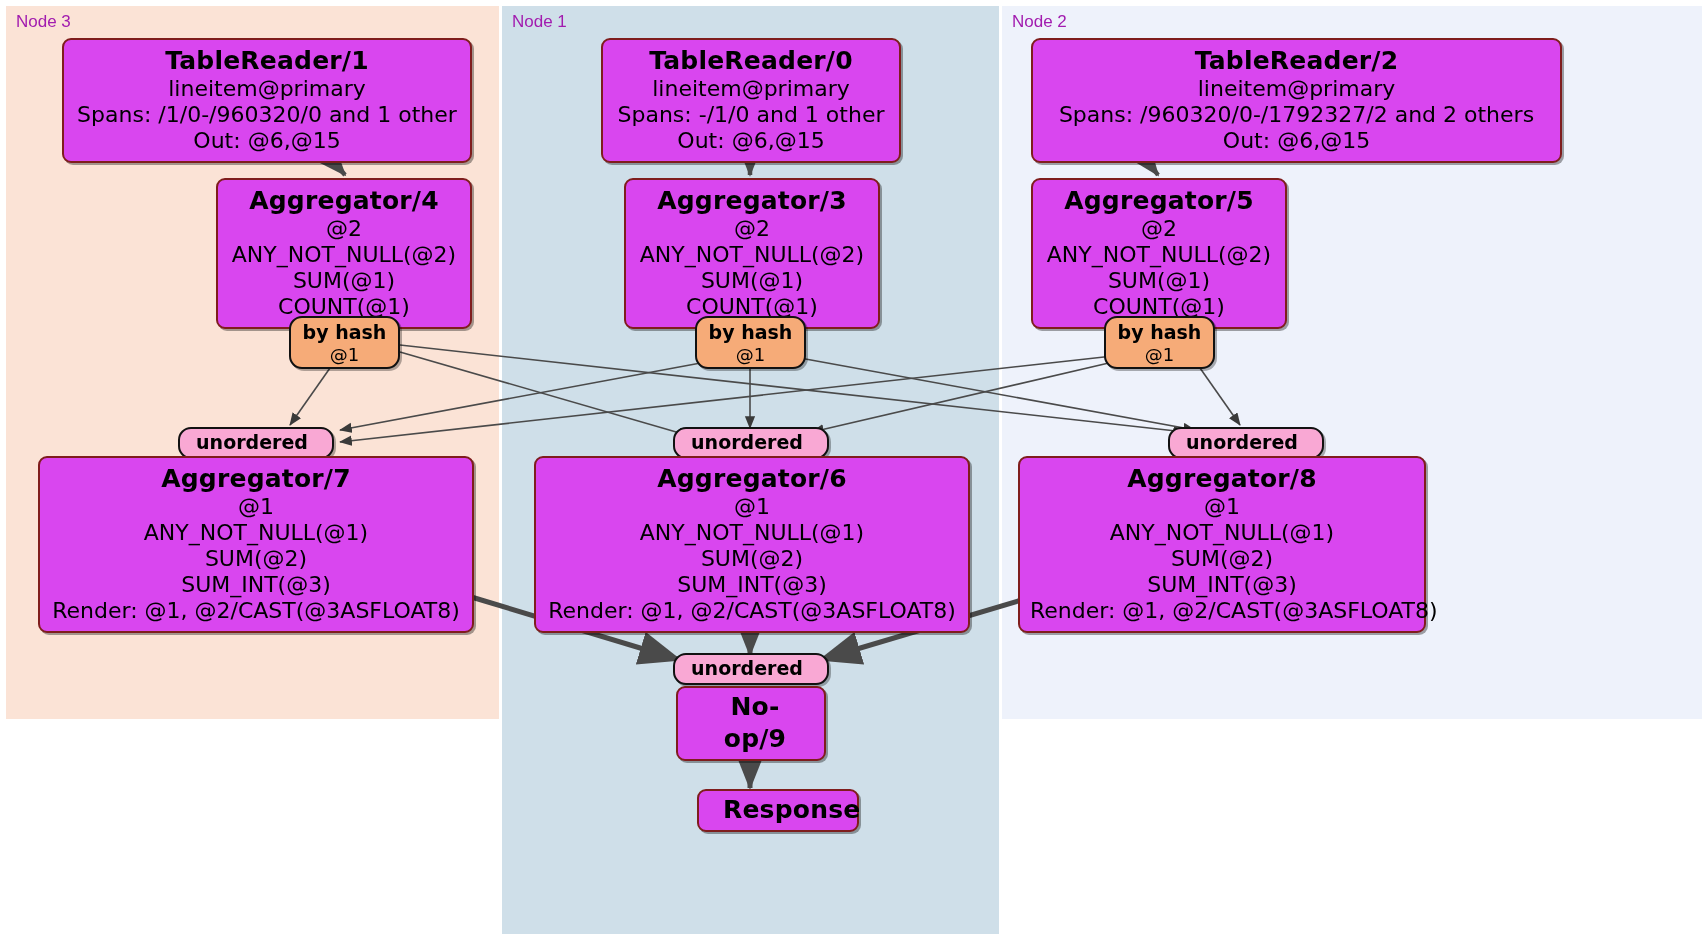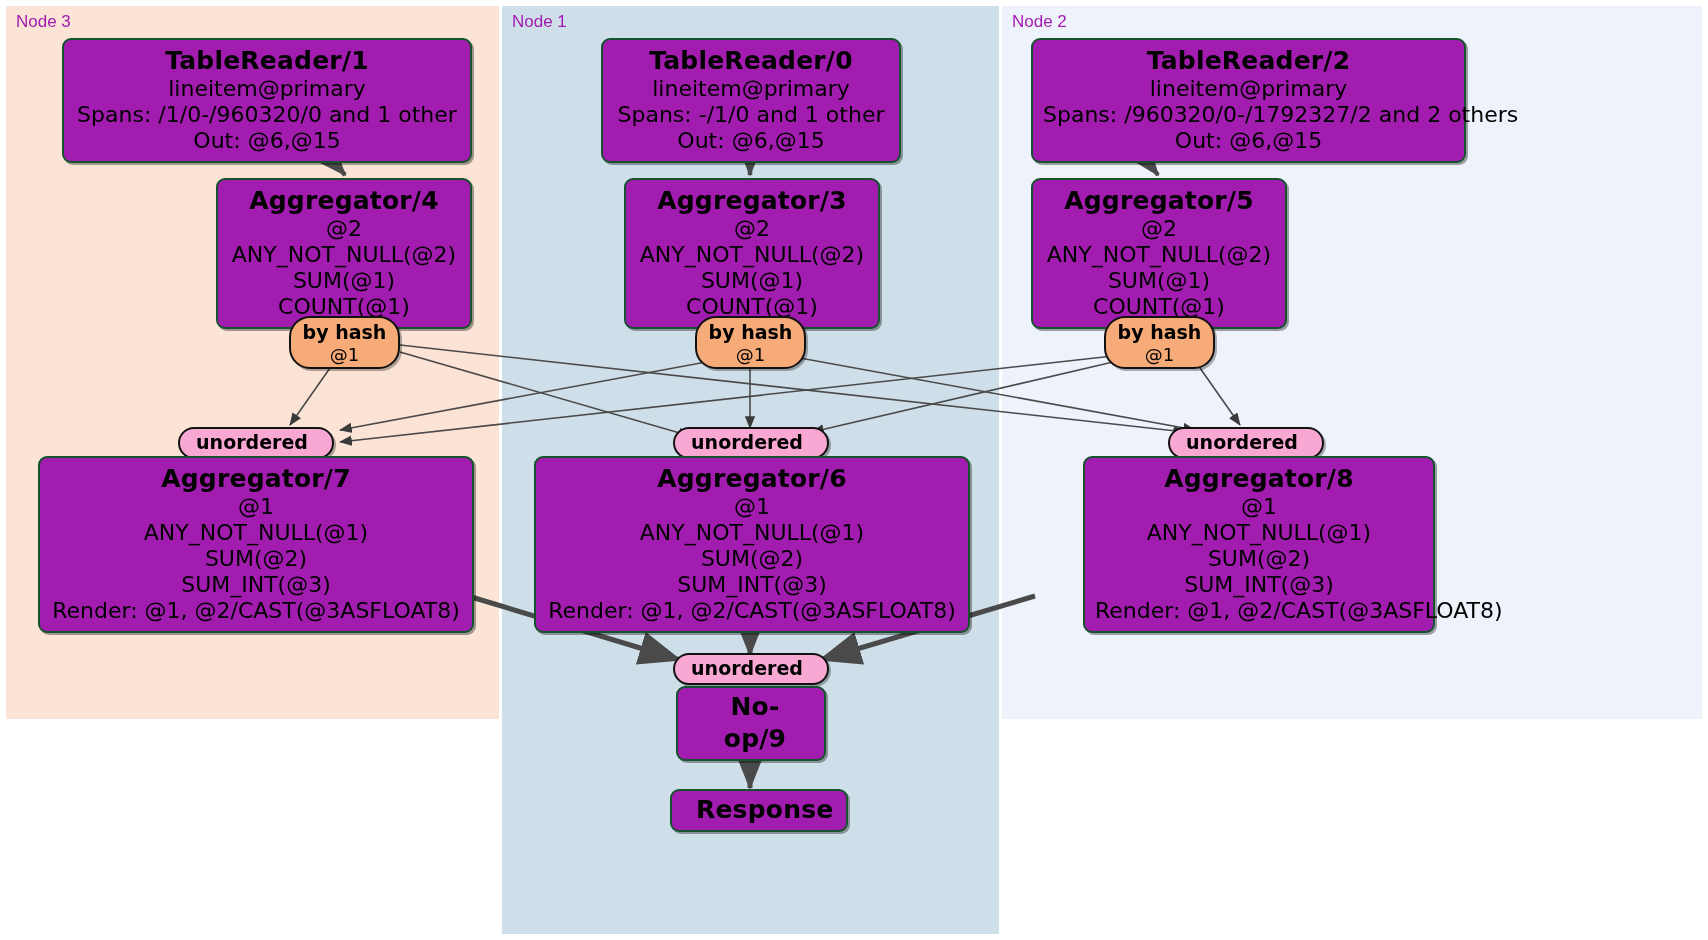--- a/index.html
+++ b/index.html
@@ -7,33 +7,33 @@
        font-family:"DejaVu Sans","Liberation Sans",sans-serif;}
   #stage{position:absolute;left:0;top:0;width:1708px;height:940px;}
 
   .node-panel{position:absolute;box-sizing:border-box;}
   .node-label{position:absolute;left:10px;top:6px;font-size:17px;color:#a21caf;
               font-family:"Liberation Sans","DejaVu Sans",sans-serif;}
 
   svg.edges{position:absolute;left:0;top:0;width:1708px;height:940px;
             pointer-events:none;}
 
-  .proc{position:absolute;box-sizing:border-box;background:#a21caf;
-        border:2px solid #14532d;border-radius:9px;
+  .proc{position:absolute;box-sizing:border-box;background:#d946ef;
+        border:2px solid #7f1d1d;border-radius:9px;
         box-shadow:2px 2px 0 rgba(0,0,0,0.35);
         text-align:center;padding:6px 10px 7px 10px;}
   .proc .ttl{font-weight:bold;font-size:25px;line-height:30px;color:#000;
              letter-spacing:.2px;}
   .proc .ln{font-size:22px;line-height:26px;color:#000;white-space:nowrap;
             font-family:"DejaVu Sans","Liberation Sans",sans-serif;}
   .proc.compact{padding:3px 16px 4px 24px;}
   .proc.compact .ttl{font-size:25px;line-height:32px;}
 
   .router{position:absolute;box-sizing:border-box;border:2px solid #111;
-          border-radius:21px;text-align:center;
+          border-radius:13px;text-align:center;
           box-shadow:2px 2px 0 rgba(0,0,0,0.3);}
   .router .rl{font-weight:bold;font-size:19px;line-height:23px;color:#000;}
   .router .rs{font-size:18px;line-height:21px;color:#000;}
   .router.hash{background:#f6ab78;padding:3px 0 2px 0;}
   .router.unord{background:#f9a8d4;padding:2px 8px 3px 0;}
 </style>
 </head>
 <body>
 
 <div id="stage">
@@ -88,21 +88,21 @@
     <div class="ln">Out: @6,@15</div>
   </div>
 
   <div class="proc" style="left:601px;top:38px;width:300px;">
     <div class="ttl">TableReader/0</div>
     <div class="ln">lineitem@primary</div>
     <div class="ln">Spans: -/1/0 and 1 other</div>
     <div class="ln">Out: @6,@15</div>
   </div>
 
-  <div class="proc" style="left:1031px;top:38px;width:435px;">
+  <div class="proc" style="left:1031px;top:38px;width:531px;">
     <div class="ttl">TableReader/2</div>
     <div class="ln">lineitem@primary</div>
     <div class="ln">Spans: /960320/0-/1792327/2 and 2 others</div>
     <div class="ln">Out: @6,@15</div>
   </div>
 
   <div class="proc" style="left:216px;top:178px;width:256px;">
     <div class="ttl">Aggregator/4</div>
     <div class="ln">@2</div>
     <div class="ln">ANY_NOT_NULL(@2)</div>
@@ -160,34 +160,34 @@
 
   <div class="proc" style="left:534px;top:456px;width:436px;text-align:center;">
     <div class="ttl">Aggregator/6</div>
     <div class="ln">@1</div>
     <div class="ln">ANY_NOT_NULL(@1)</div>
     <div class="ln">SUM(@2)</div>
     <div class="ln">SUM_INT(@3)</div>
     <div class="ln">Render: @1, @2/CAST(@3ASFLOAT8)</div>
   </div>
 
-  <div class="proc" style="left:1083px;top:456px;width:352px;">
+  <div class="proc" style="left:1018px;top:456px;width:408px;">
     <div class="ttl">Aggregator/8</div>
     <div class="ln">@1</div>
     <div class="ln">ANY_NOT_NULL(@1)</div>
     <div class="ln">SUM(@2)</div>
     <div class="ln">SUM_INT(@3)</div>
     <div class="ln">Render: @1, @2/CAST(@3ASFLOAT8)</div>
   </div>
 
   <div class="router unord" style="left:673px;top:653px;width:156px;">
     <div class="rl">unordered</div>
   </div>
 
   <div class="proc compact" style="left:676px;top:686px;width:150px;">
     <div class="ttl">No-op/9</div>
   </div>
 
-  <div class="proc compact" style="left:670px;top:789px;width:178px;">
+  <div class="proc compact" style="left:697px;top:789px;width:162px;">
     <div class="ttl">Response</div>
   </div>
 
 </div>
 
 </body></html>

